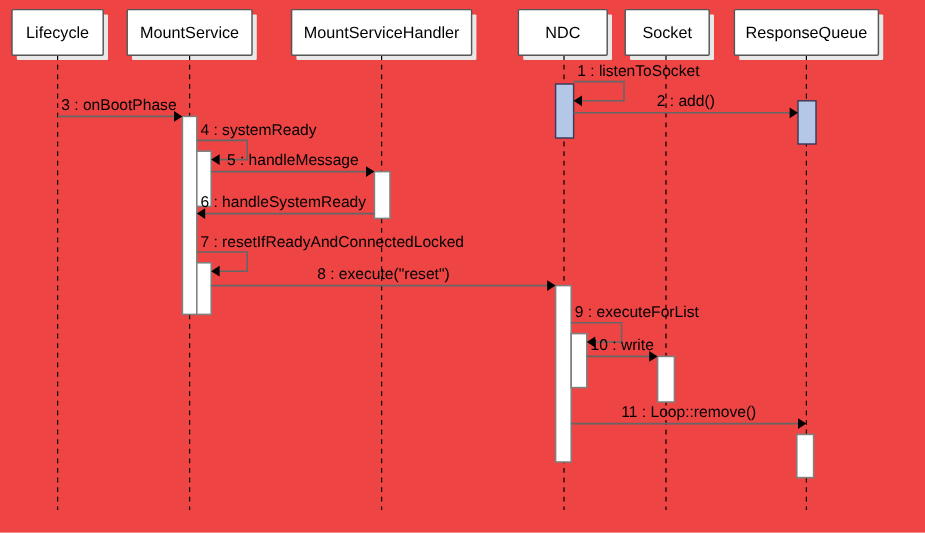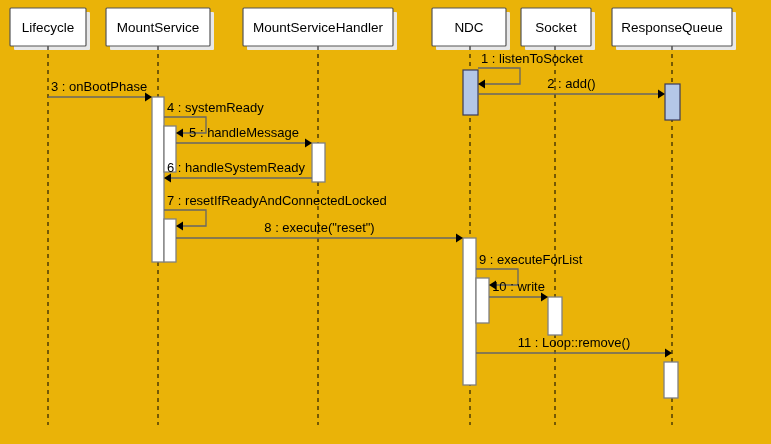--- a/index.html
+++ b/index.html
@@ -7,21 +7,21 @@
     padding: 0;
     background: #ffffff;
   }
   body {
     font-family: "Liberation Sans", sans-serif;
   }
   #diagram-root {
     position: relative;
     width: 771px;
     height: 444px;
-    background: #eab308;
+    background: #ef4444;
     overflow: hidden;
   }
   #uml-svg {
     position: absolute;
     left: 0;
     top: 0;
   }
   .lifeline-box-rect {
     fill: #ffffff;
     stroke: #555555;

